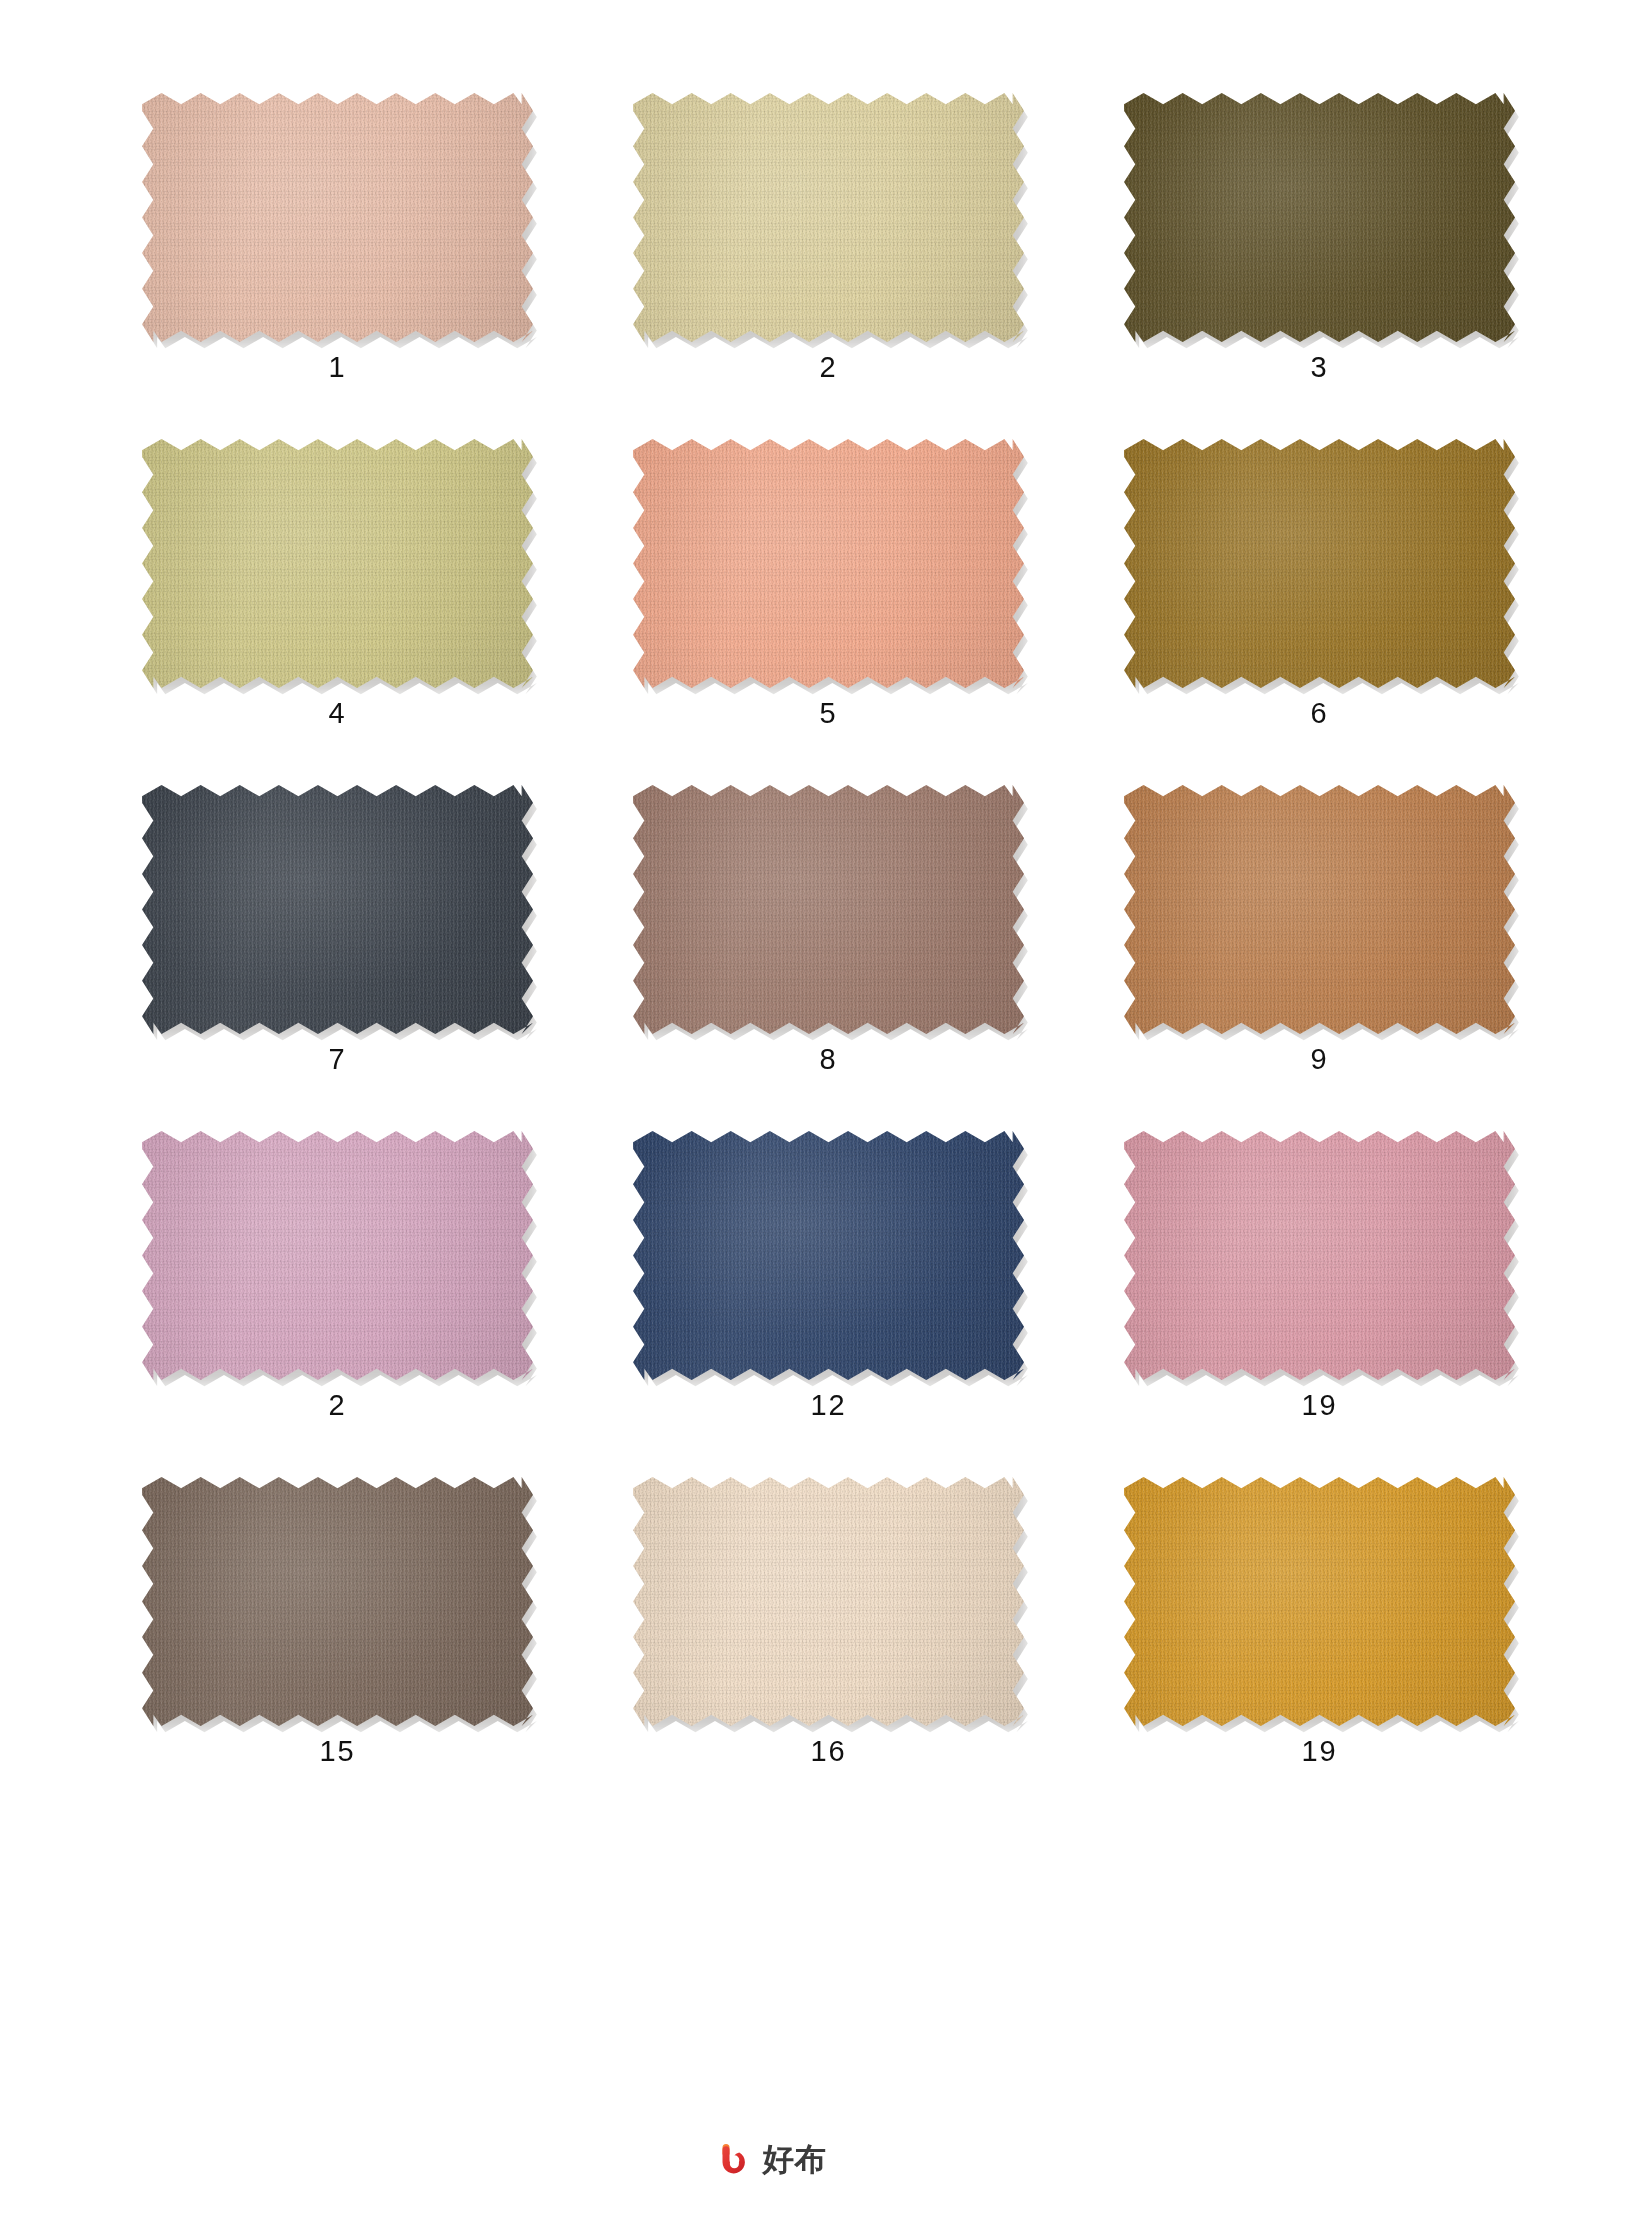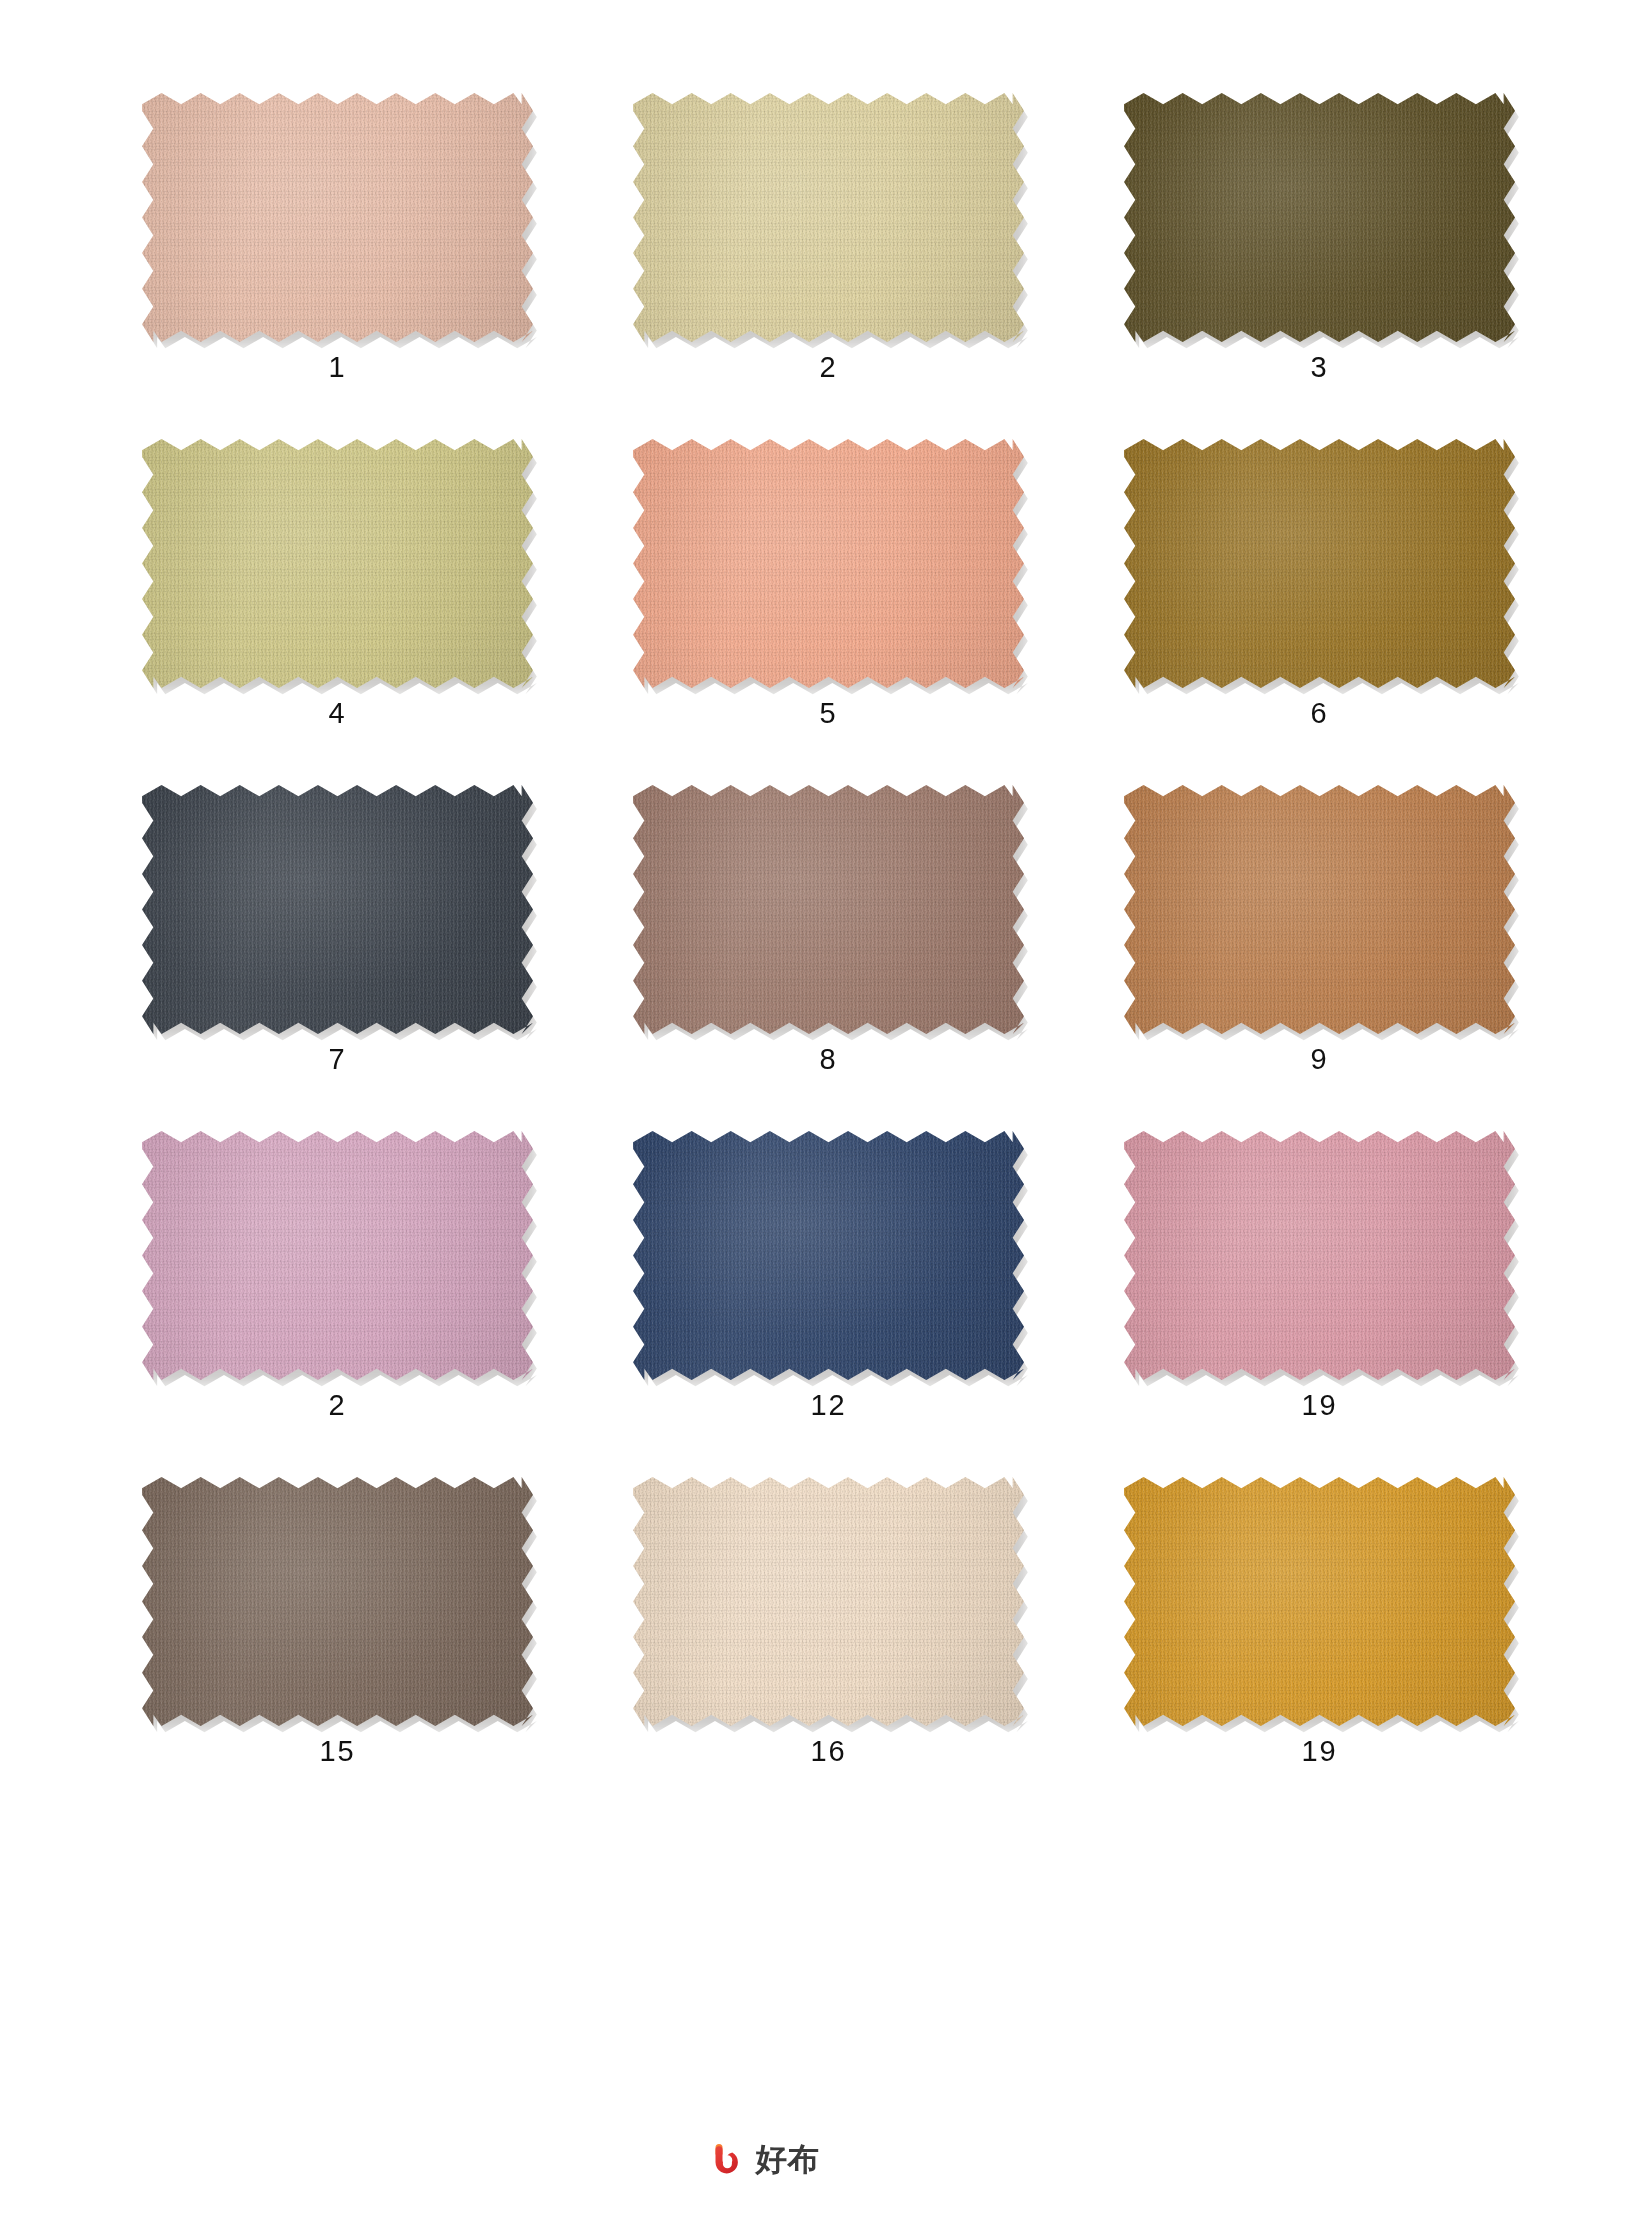--- a/index.html
+++ b/index.html
@@ -139,21 +139,21 @@
     line-height: 1;
     letter-spacing: 1.9px;
     color: #111111;
     font-family: "Liberation Sans", sans-serif;
     font-weight: 400;
   }
 
   
   #footer-logo {
     position: absolute;
-    left: 6px;
+    left: 13px;
     top: 2142px;
     width: 1520px;
     display: flex;
     align-items: center;
     justify-content: center;
     gap: 8.2px;
   }
   .logo-mark {
     width: 35px;
     height: 35px;

